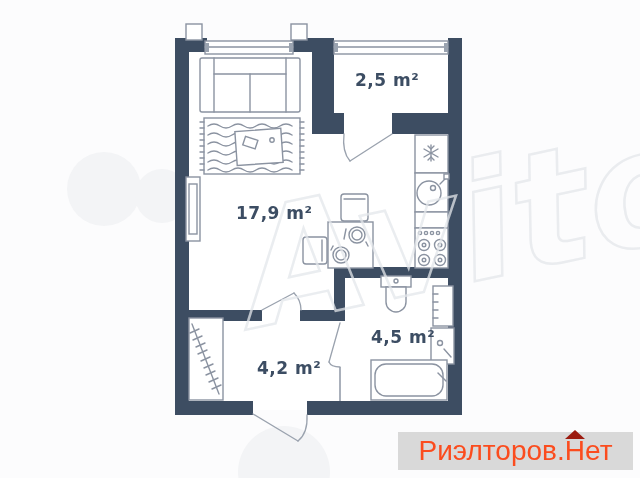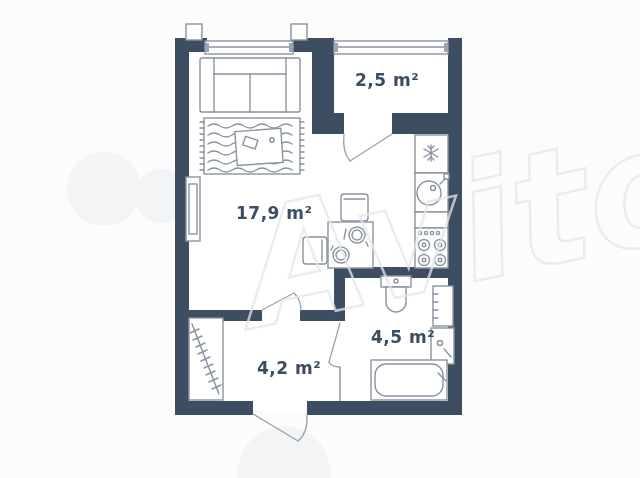--- a/index.html
+++ b/index.html
@@ -209,14 +209,19 @@
     </g>
 
     <text class="room-label" x="236" y="219">17,9 m²</text>
     <text class="room-label" x="355" y="86">2,5 m²</text>
     <text class="room-label" x="257" y="374">4,2 m²</text>
     <text class="room-label" x="371" y="343">4,5 m²</text>
 
     <text class="brand-wm" x="240" y="300" transform="rotate(-12 380 240)">Avito</text>
   </svg>
 
+  <div class="site-bar">
+    <span>Риэлторов.</span>
+      <span class="house"><span class="roof"></span><span>Н</span></span>
+      <span>ет</span>
+  </div>
 
 </div>
 
 </body></html>

